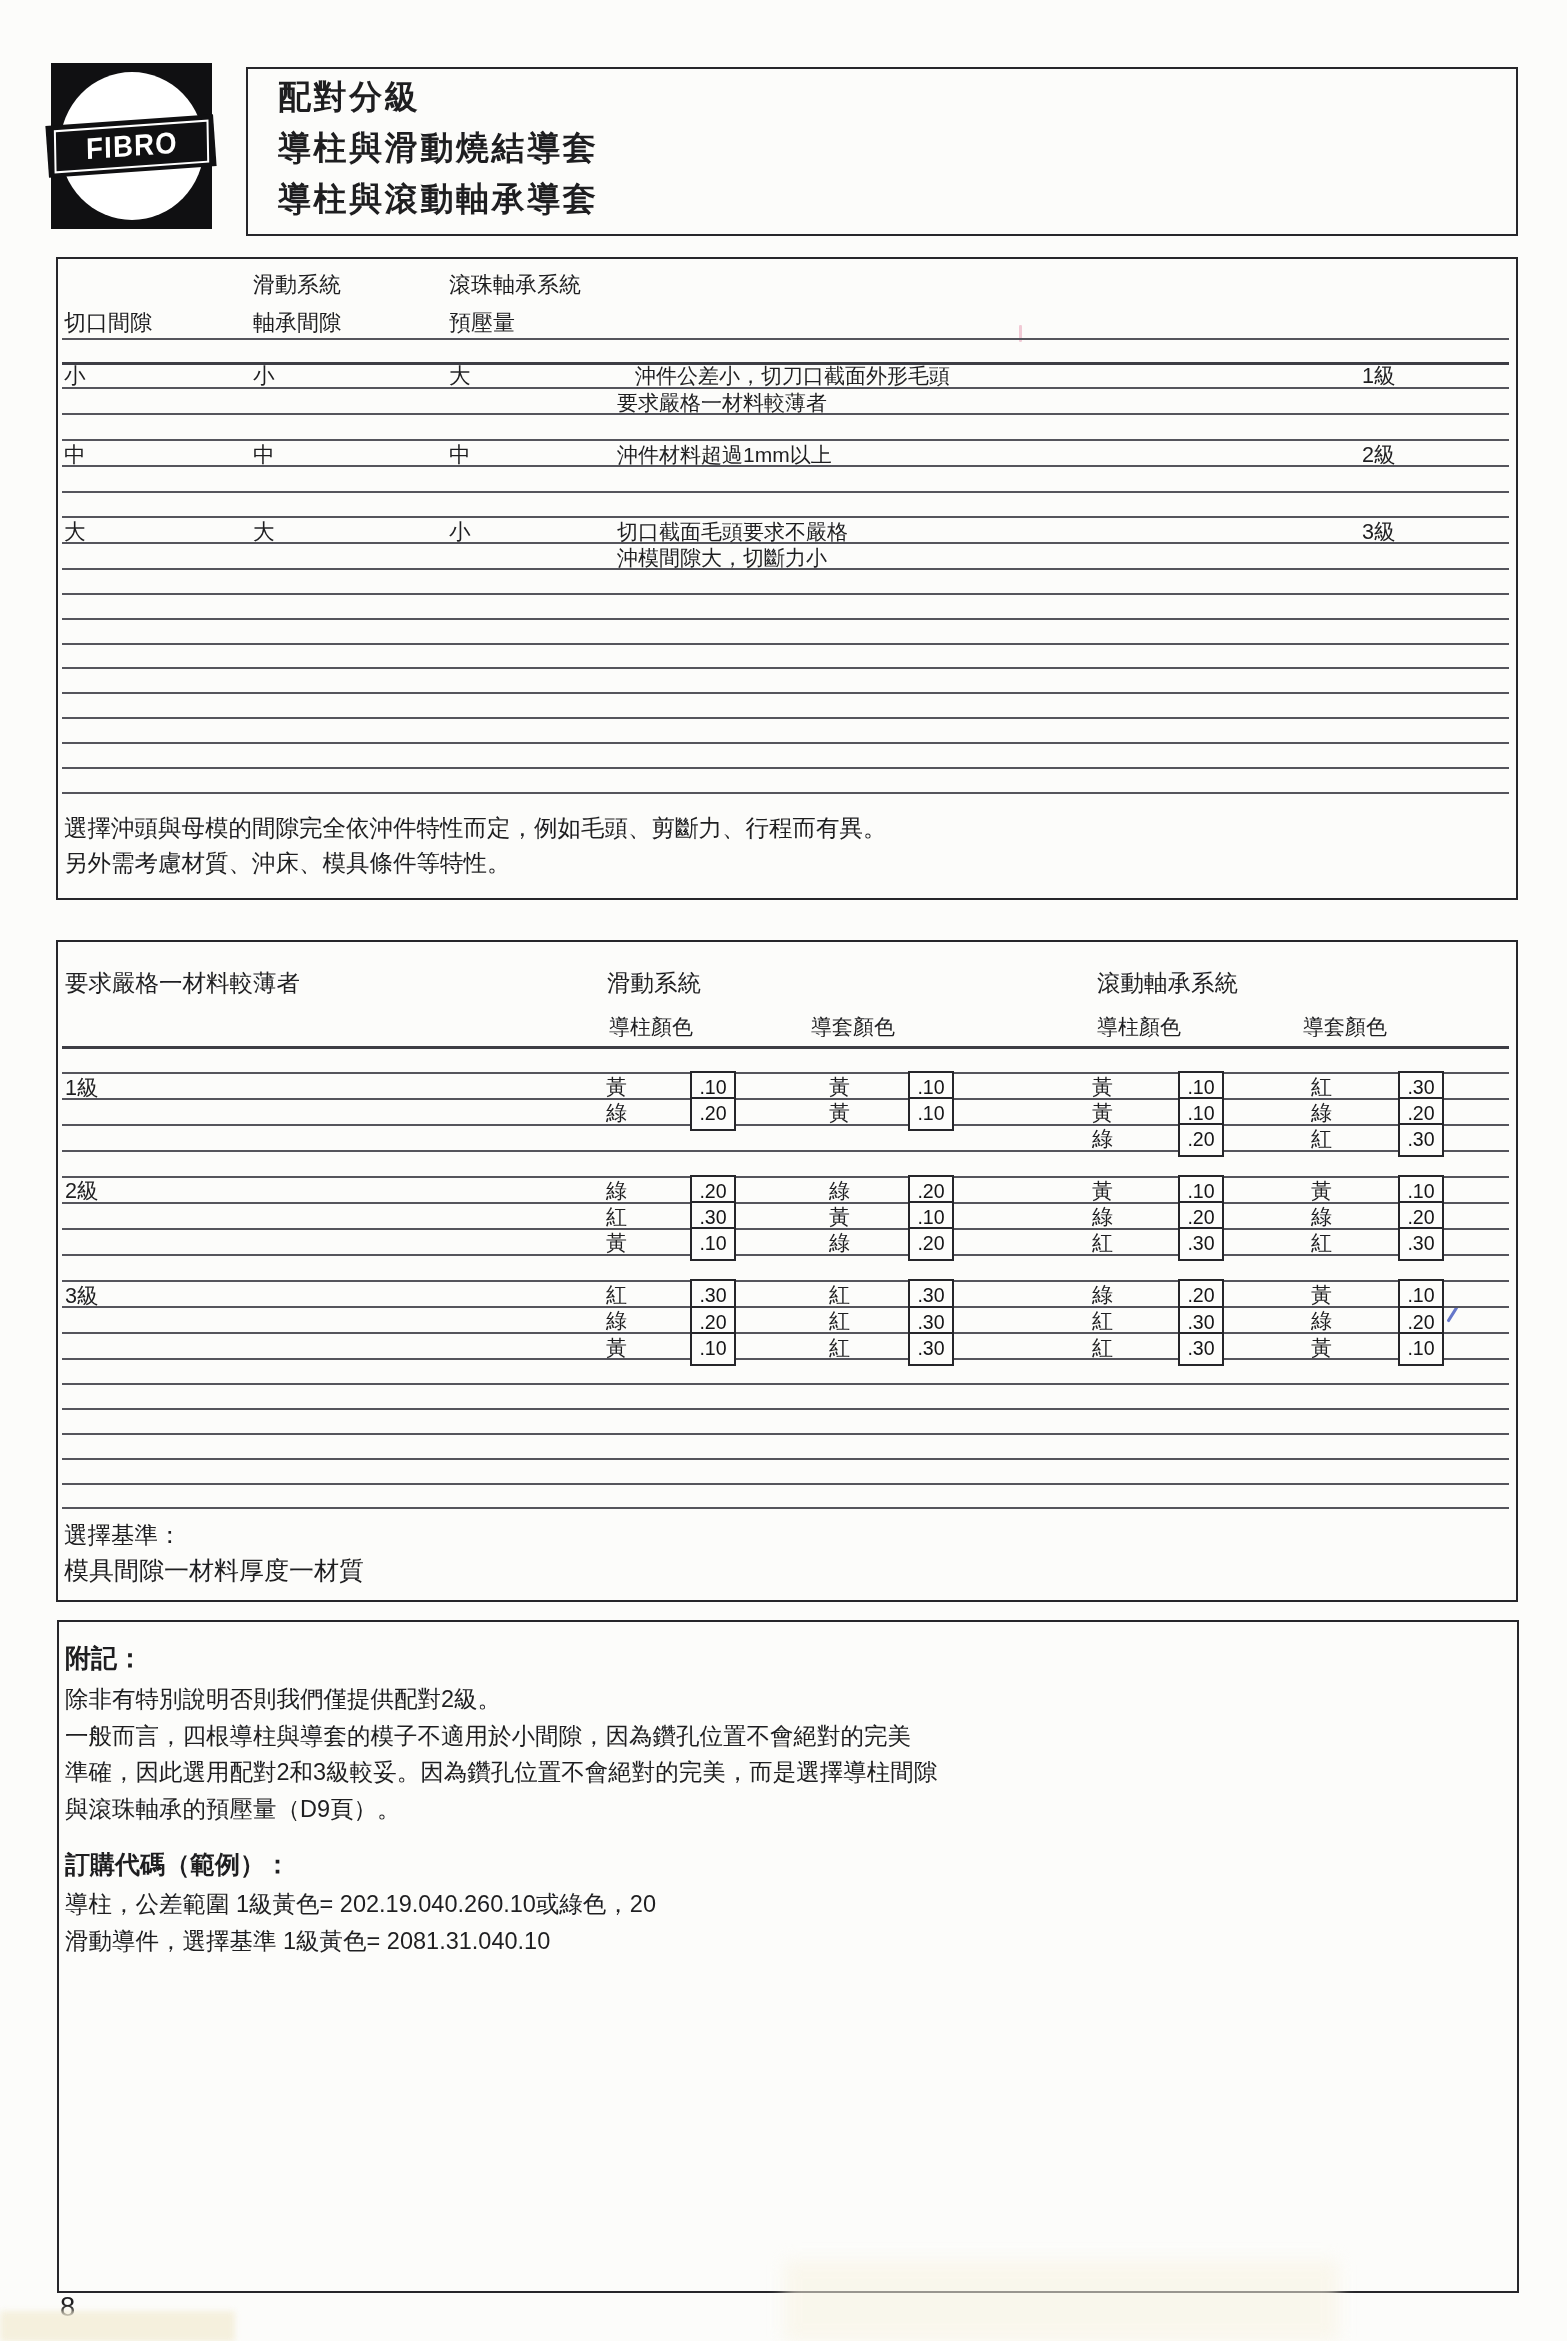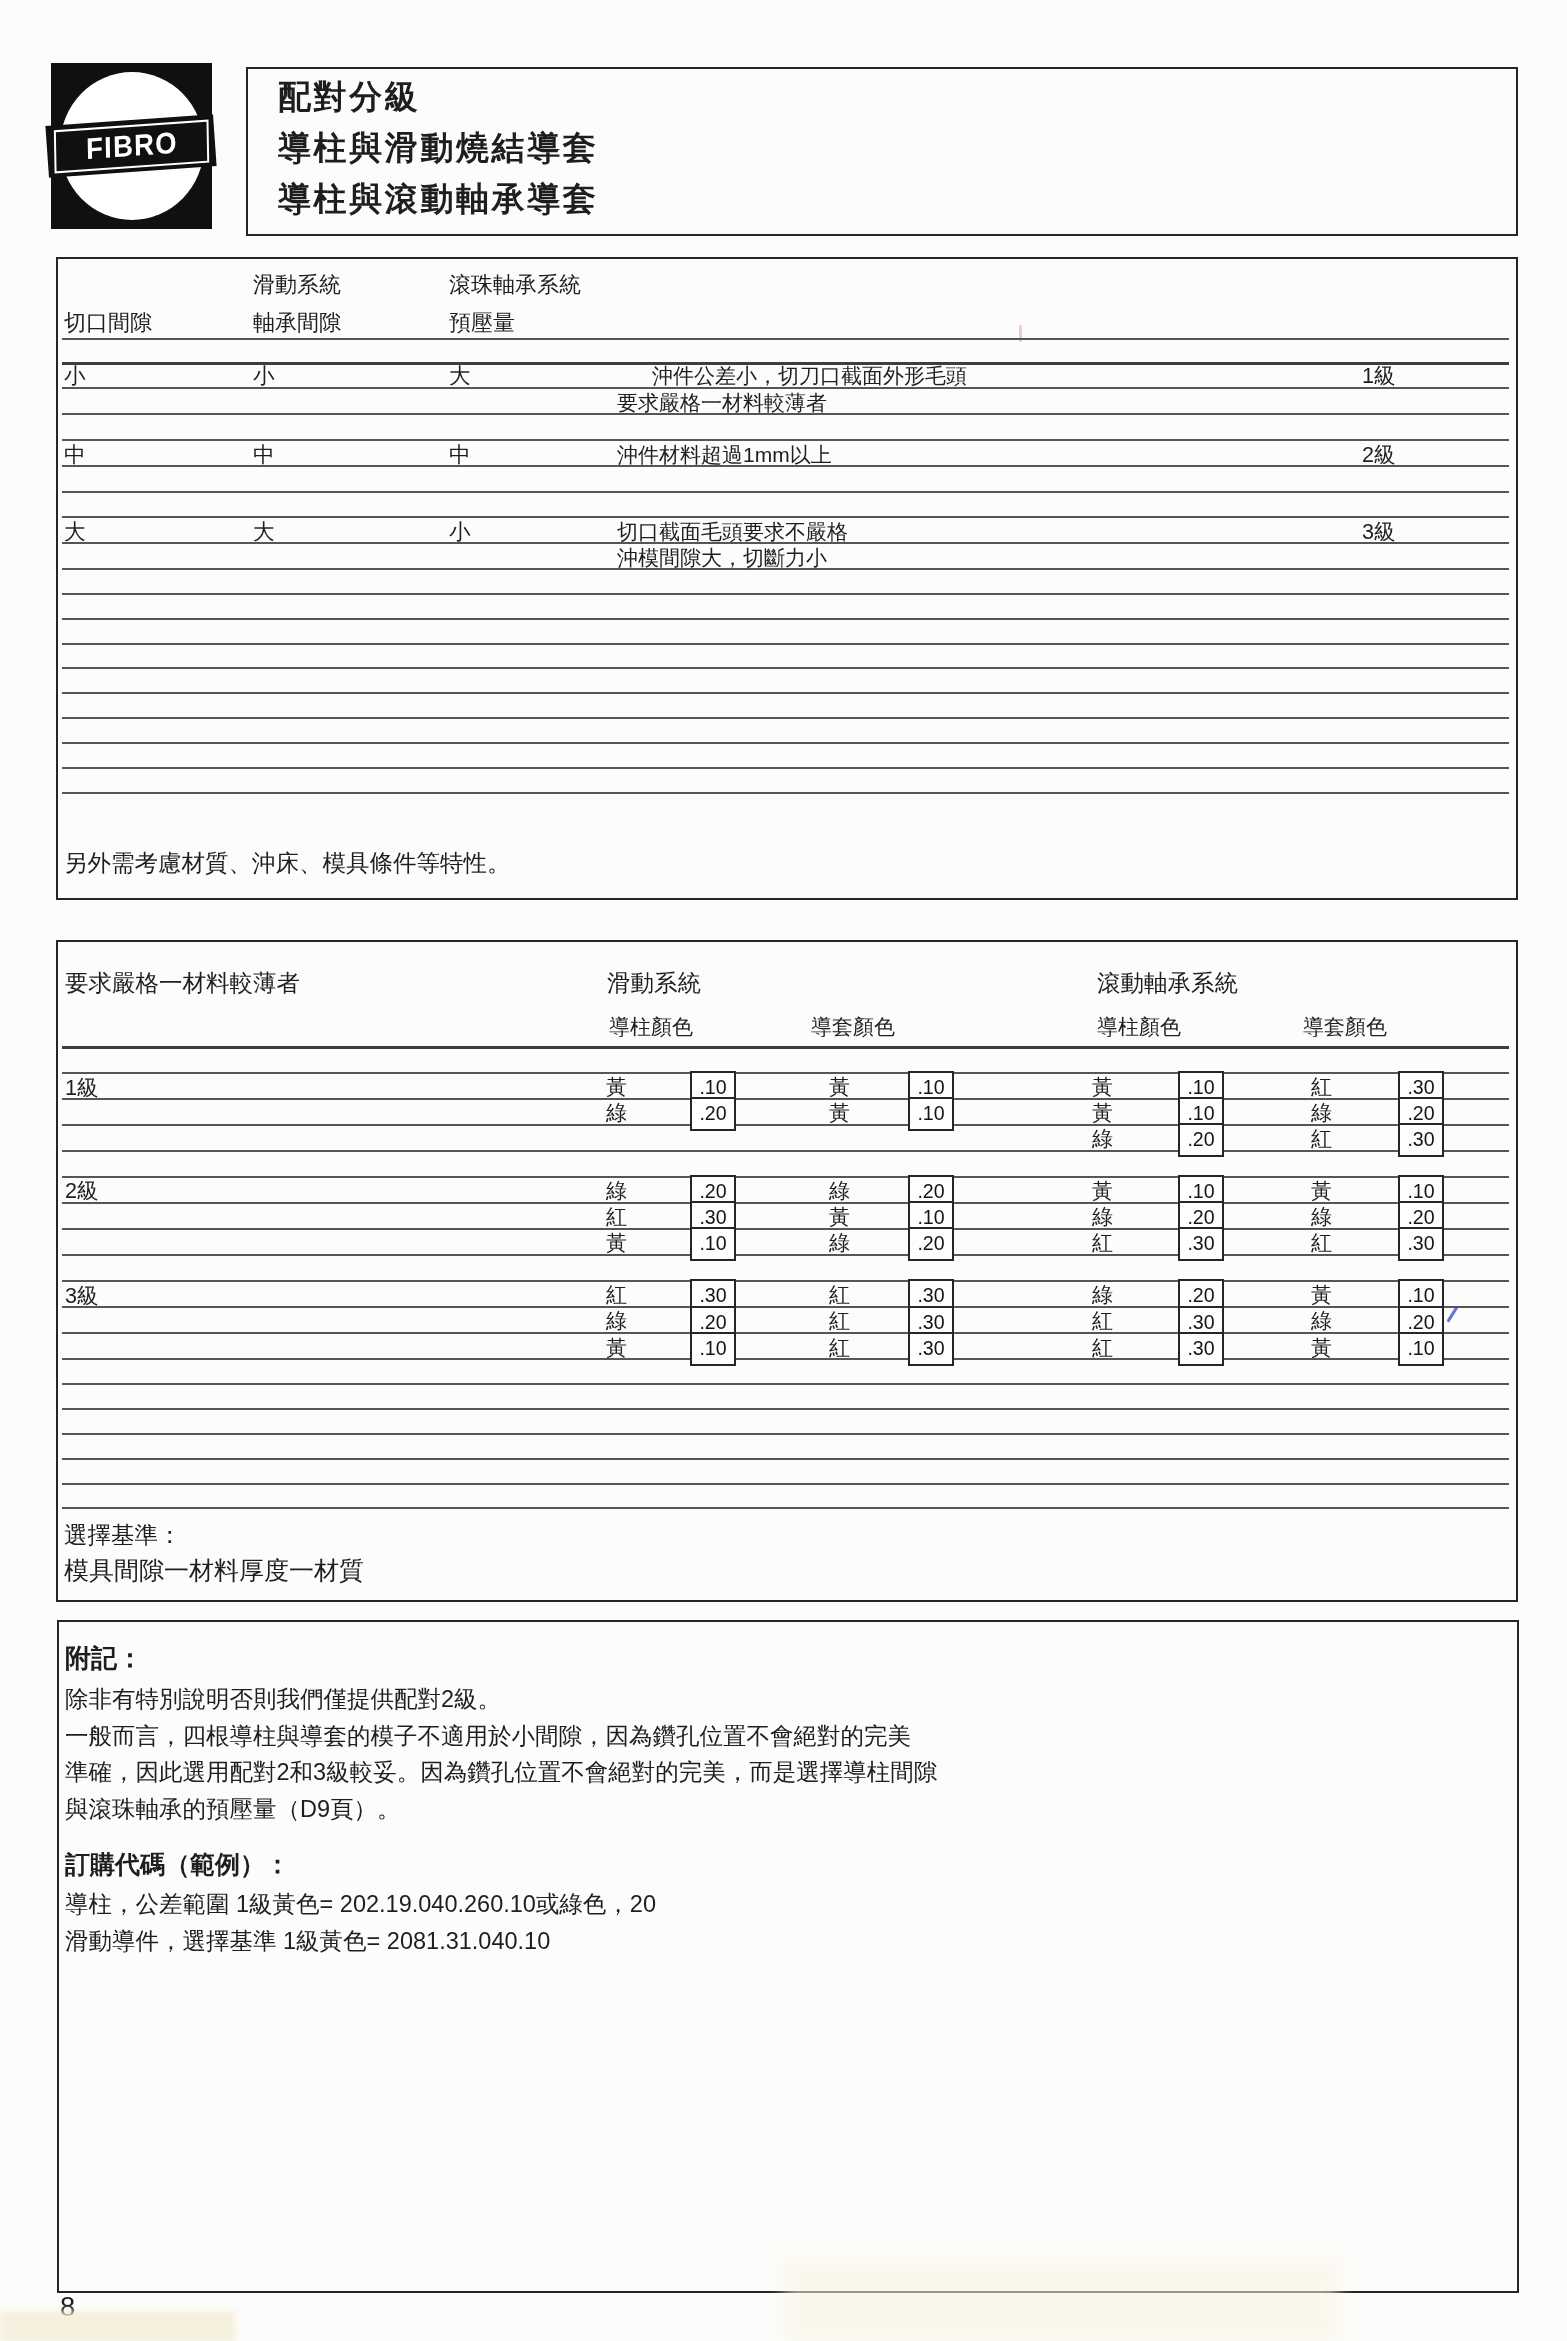--- a/index.html
+++ b/index.html
@@ -41,20 +41,21 @@
   <div class="t b fs50" style="left:278px;top:78px;">配對分級</div>
   <div class="t b fs50" style="left:278px;top:129px;">導柱與滑動燒結導套</div>
   <div class="t b fs50" style="left:278px;top:180px;">導柱與滾動軸承導套</div>
 
   <div class="boxframe" style="left:56px;top:257px;width:1458px;height:639px;"></div>
   <div class="t fs34" style="left:253px;top:272px;">滑動系統</div>
   <div class="t fs34" style="left:449px;top:272px;">滾珠軸承系統</div>
   <div class="t fs34" style="left:64px;top:310px;">切口間隙</div>
   <div class="t fs34" style="left:253px;top:310px;">軸承間隙</div>
   <div class="t fs34" style="left:449px;top:310px;">預壓量</div>
+  <div class="t fs36" style="left:64px;top:815px;">選擇沖頭與母模的間隙完全依沖件特性而定，例如毛頭、剪斷力、行程而有異。</div>
   <div class="t fs36" style="left:64px;top:850px;">另外需考慮材質、沖床、模具條件等特性。</div>
 
   <div class="boxframe" style="left:56px;top:940px;width:1458px;height:658px;"></div>
   <div class="t fs36" style="left:65px;top:970px;">要求嚴格一材料較薄者</div>
   <div class="t fs36" style="left:607px;top:970px;">滑動系統</div>
   <div class="t fs36" style="left:1097px;top:970px;">滾動軸承系統</div>
   <div class="t fs32" style="left:609px;top:1015px;">導柱顏色</div>
   <div class="t fs32" style="left:811px;top:1015px;">導套顏色</div>
   <div class="t fs32" style="left:1097px;top:1015px;">導柱顏色</div>
   <div class="t fs32" style="left:1303px;top:1015px;">導套顏色</div>
@@ -96,21 +97,21 @@
     <div class="rule" style="top: 643px;"></div>
     <div class="rule" style="top: 667px;"></div>
     <div class="rule" style="top: 692px;"></div>
     <div class="rule" style="top: 717px;"></div>
     <div class="rule" style="top: 742px;"></div>
     <div class="rule" style="top: 767px;"></div>
     <div class="rule" style="top: 792px;"></div>
     <div class="t fs33" style="left: 64px; top: 364px;">小</div>
     <div class="t fs33" style="left: 253px; top: 364px;">小</div>
     <div class="t fs33" style="left: 449px; top: 364px;">大</div>
-    <div class="t fs32" style="left: 652px; top: 364px;">沖件公差小，切刀口截面外形毛頭</div>
+    <div class="t fs32" style="left: 635px; top: 364px;">沖件公差小，切刀口截面外形毛頭</div>
     <div class="t fs33" style="left: 1362px; top: 364px;">1級</div>
     <div class="t fs32" style="left: 617px; top: 391px;">要求嚴格一材料較薄者</div>
     <div class="t fs33" style="left: 64px; top: 443px;">中</div>
     <div class="t fs33" style="left: 253px; top: 443px;">中</div>
     <div class="t fs33" style="left: 449px; top: 443px;">中</div>
     <div class="t fs32" style="left: 617px; top: 443px;">沖件材料超過1mm以上</div>
     <div class="t fs33" style="left: 1362px; top: 443px;">2級</div>
     <div class="t fs33" style="left: 64px; top: 520px;">大</div>
     <div class="t fs33" style="left: 253px; top: 520px;">大</div>
     <div class="t fs33" style="left: 449px; top: 520px;">小</div>

